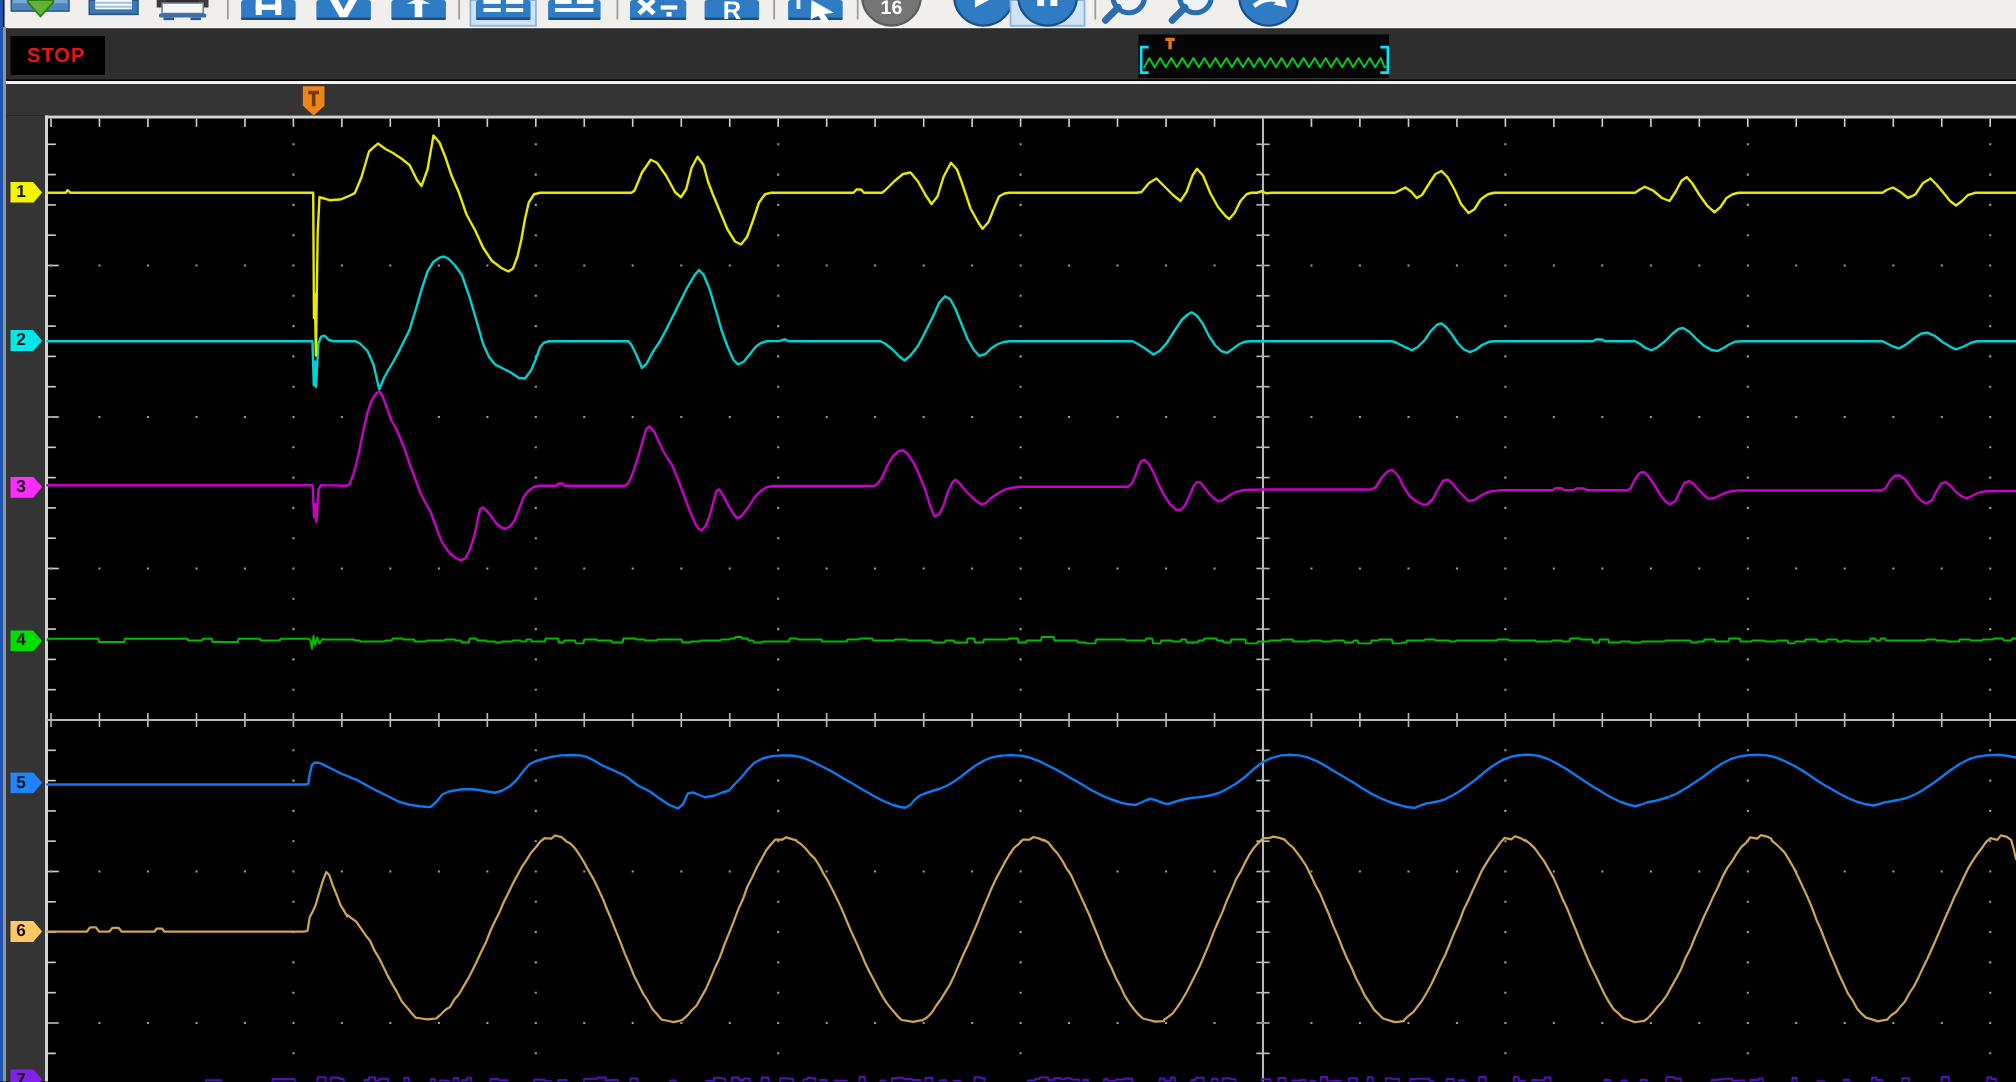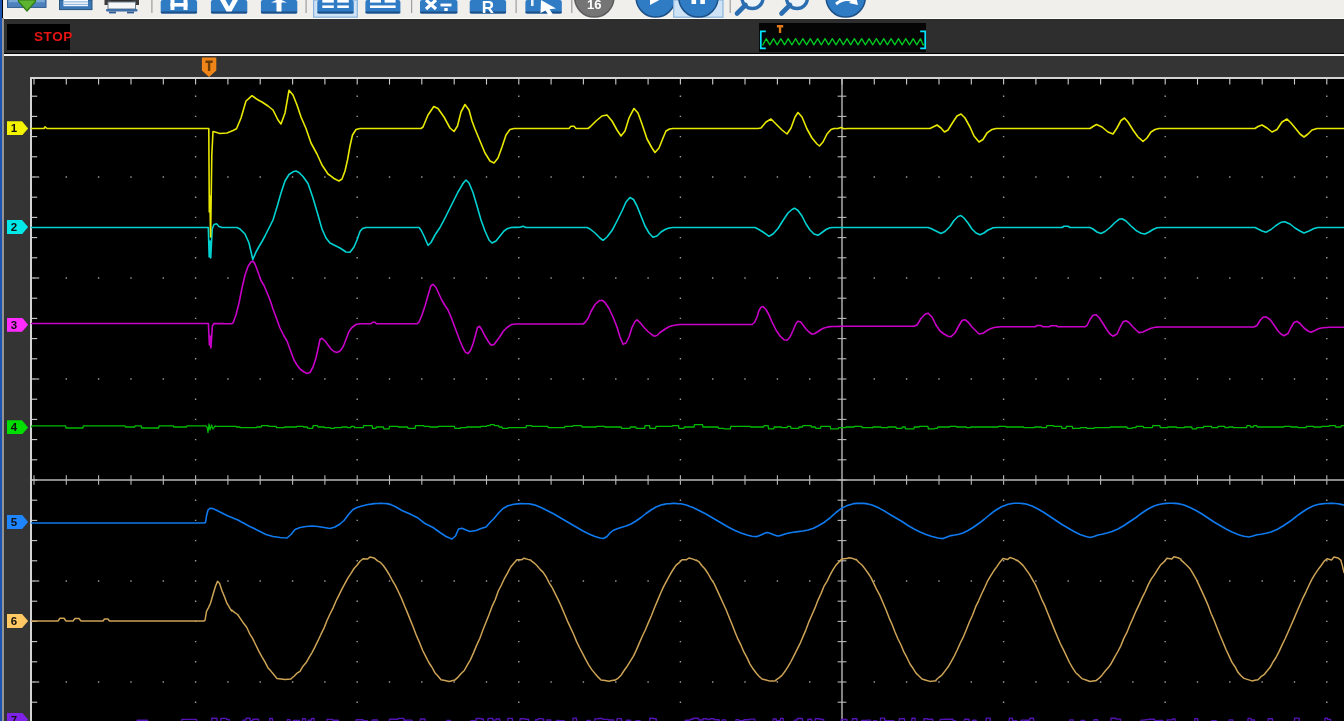--- a/index.html
+++ b/index.html
@@ -9,21 +9,21 @@
 #grayline { left:2px; top:18px; width:1.8px; height:703px; background:#939393; }
 #toolbar { left:2.5px; top:0; width:1341.5px; height:17.5px; background:#f0efec; }
 #tbedge { left:2.5px; top:17.5px; width:1341.5px; height:1.6px; background:#fdfdfd; }
 #darkbar { left:4.3px; top:19.1px; width:1339.7px; height:34.4px; background:#2e2e2e; }
 #whiteline { left:4.3px; top:53.5px; width:1339.7px; height:2.6px; background:#f2f2f2; }
 #band { left:4.3px; top:56.1px; width:1339.7px; height:21.2px; background:#343434; }
 #gutter { left:4.3px; top:76.5px; width:26px; height:644.5px; background:#343434; }
 #plotborder { left:29.5px; top:76.5px; width:1314.5px; height:644.5px;
   border-left:2px solid #d4d4d4; border-top:2.5px solid #d4d4d4; background:#000; }
 #stopbox { left:7px; top:23.8px; width:63px; height:26.4px; background:#000; color:#e81414;
-  font-size:13.5px; font-weight:bold; letter-spacing:0.6px; line-height:26.4px; padding-left:27px; }
+  font-size:13.5px; font-weight:bold; letter-spacing:0.6px; line-height:26.4px; padding-left:11px; }
 #prevbox { left:758.5px; top:23px; width:167.5px; height:29px; background:#050505; }
 .tag { position:absolute; left:6.5px; width:21.6px; height:14.2px;
   clip-path:polygon(0 0, 72% 0, 100% 50%, 72% 100%, 0 100%);
   font-size:11.5px; font-weight:bold; color:#111; text-align:left; }
 .tag span { display:block; width:15px; text-align:center; line-height:14.2px; }
 svg { position:absolute; left:0; top:0; }
 </style></head>
 <body>
 <div class="abs" id="toolbar"></div>
 <div class="abs" id="tbedge"></div>

